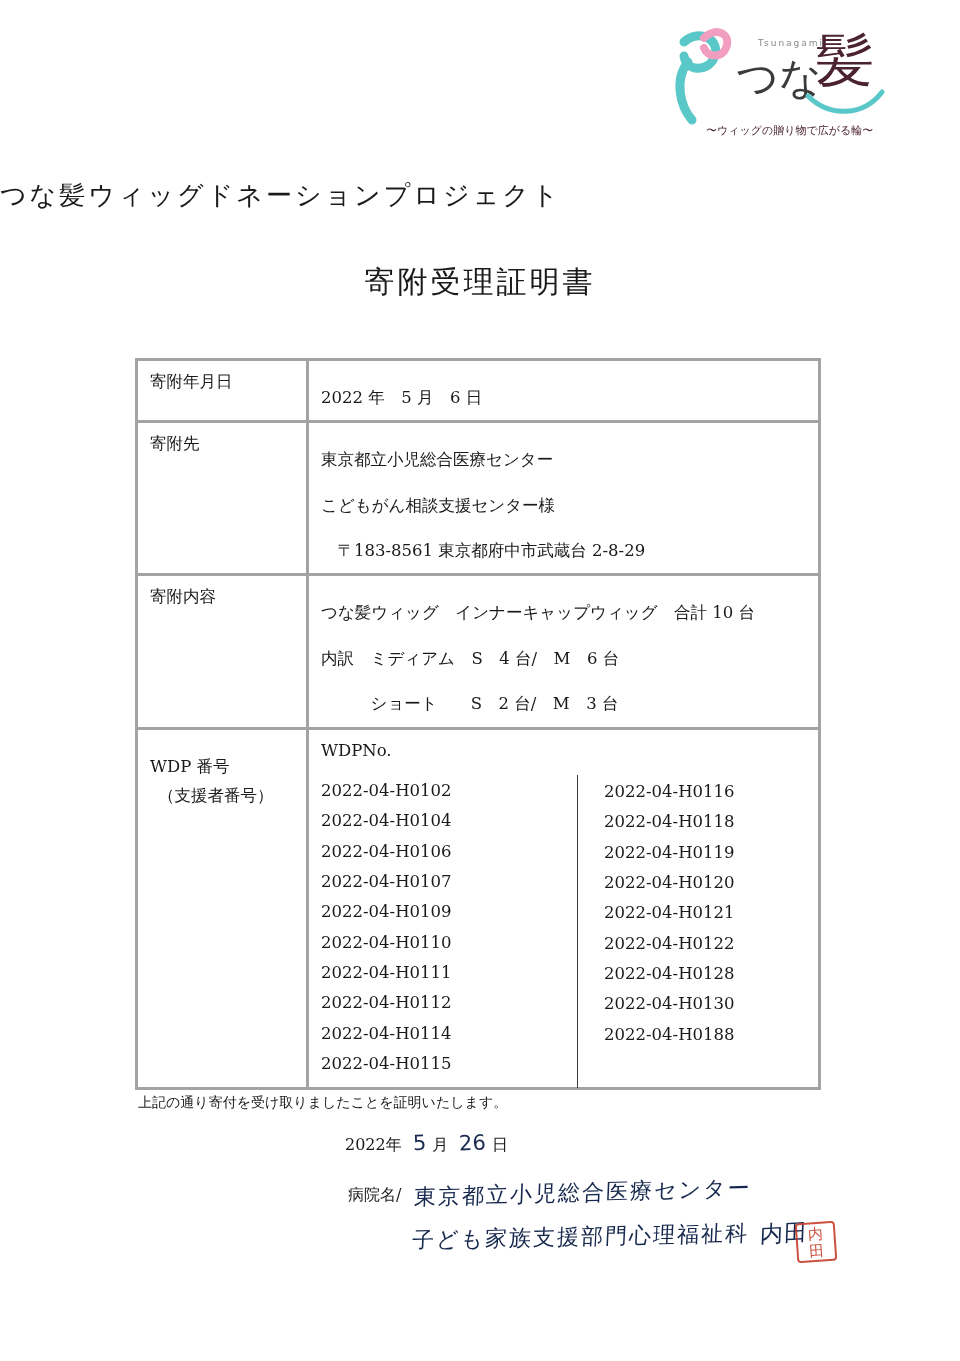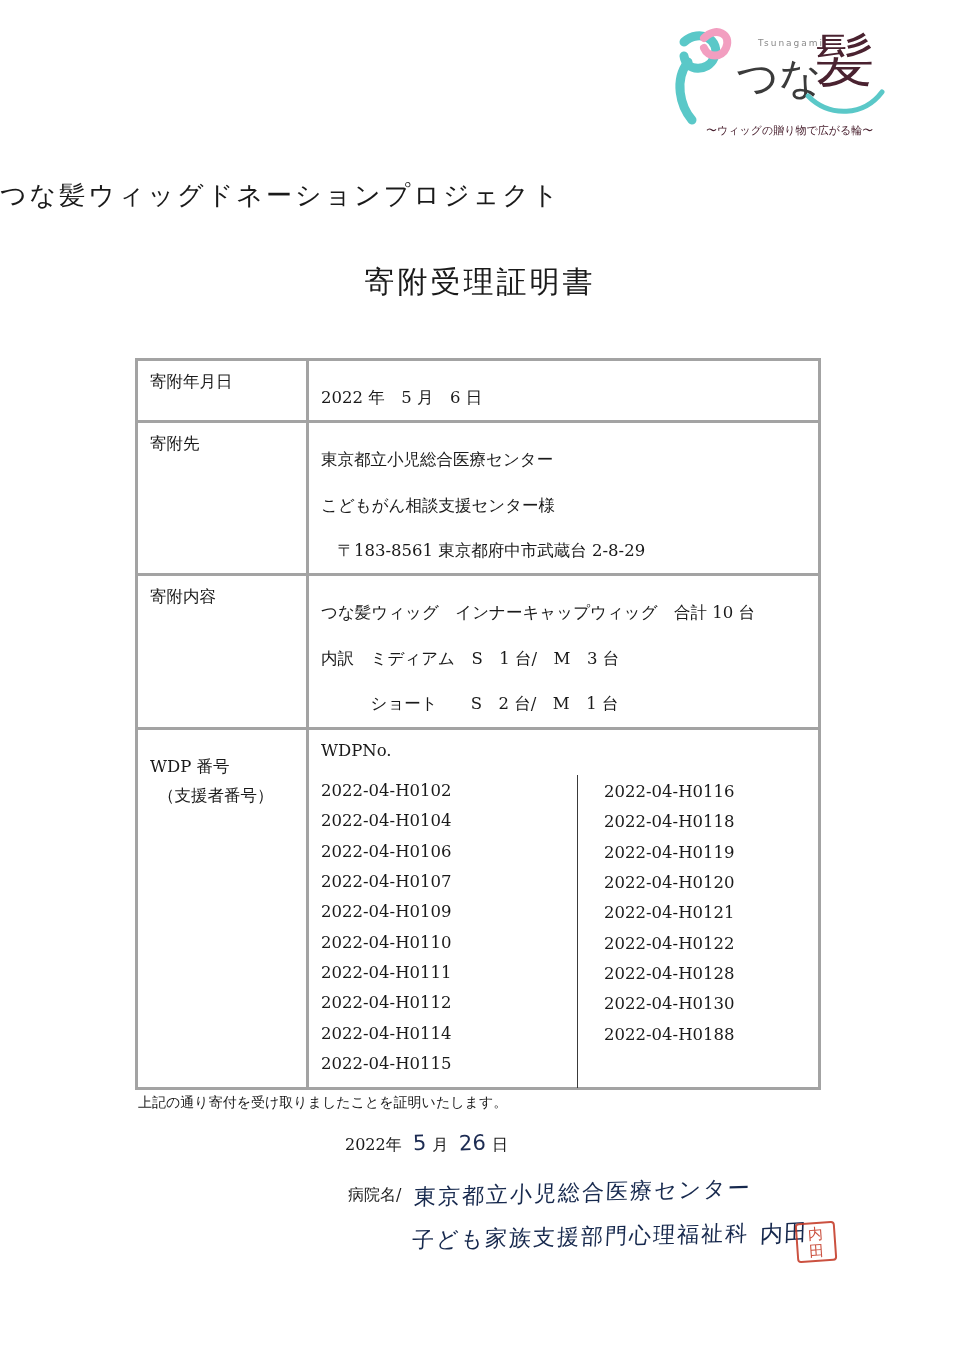--- a/index.html
+++ b/index.html
@@ -223,22 +223,22 @@
       <td>
         <span class="lab-line">東京都立小児総合医療センター</span>
         <span class="lab-line">こどもがん相談支援センター様</span>
         <span class="lab-line">　〒183-8561 東京都府中市武蔵台 2-8-29</span>
       </td>
     </tr>
     <tr>
       <td class="label">寄附内容</td>
       <td>
         <span class="lab-line">つな髪ウィッグ　インナーキャップウィッグ　合計 10 台</span>
-        <span class="lab-line">内訳　ミディアム　S　1 台/　M　3 台</span>
-        <span class="lab-line">　　　ショート　　S　2 台/　M　1 台</span>
+        <span class="lab-line">内訳　ミディアム　S　4 台/　M　6 台</span>
+        <span class="lab-line">　　　ショート　　S　2 台/　M　3 台</span>
       </td>
     </tr>
     <tr>
       <td class="label">
         <span class="lab-line">WDP 番号</span>
         <span class="lab-indent">（支援者番号）</span>
       </td>
       <td>
         <span class="wdp-head">WDPNo.</span>
         <div class="wdp-cols">

